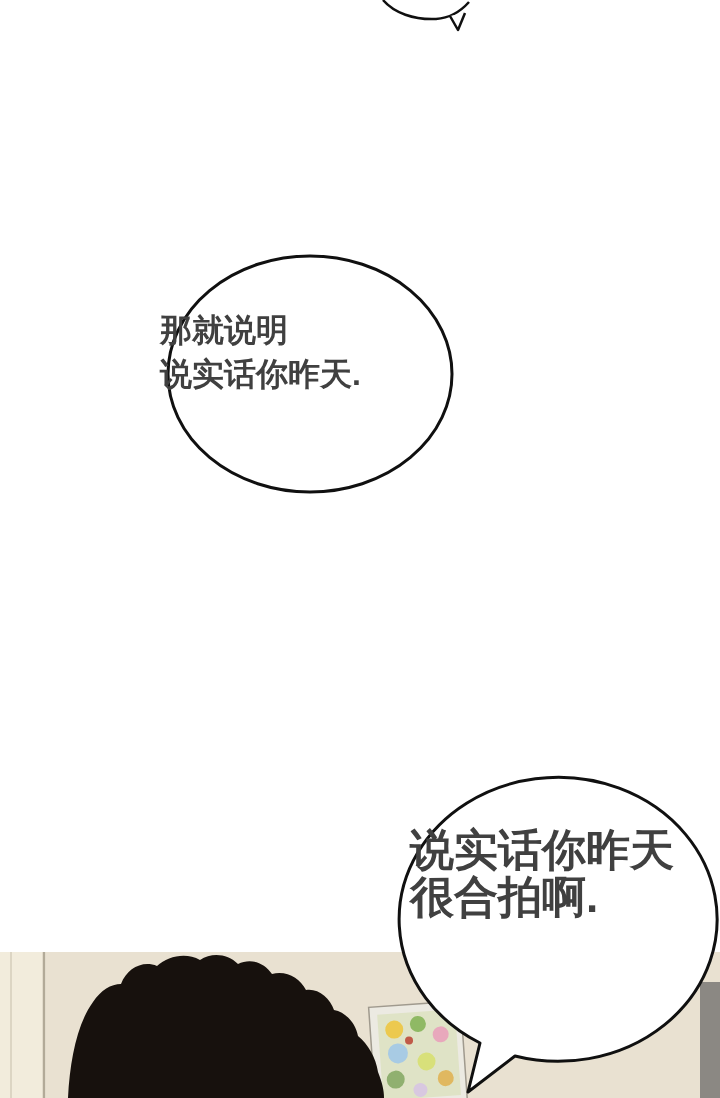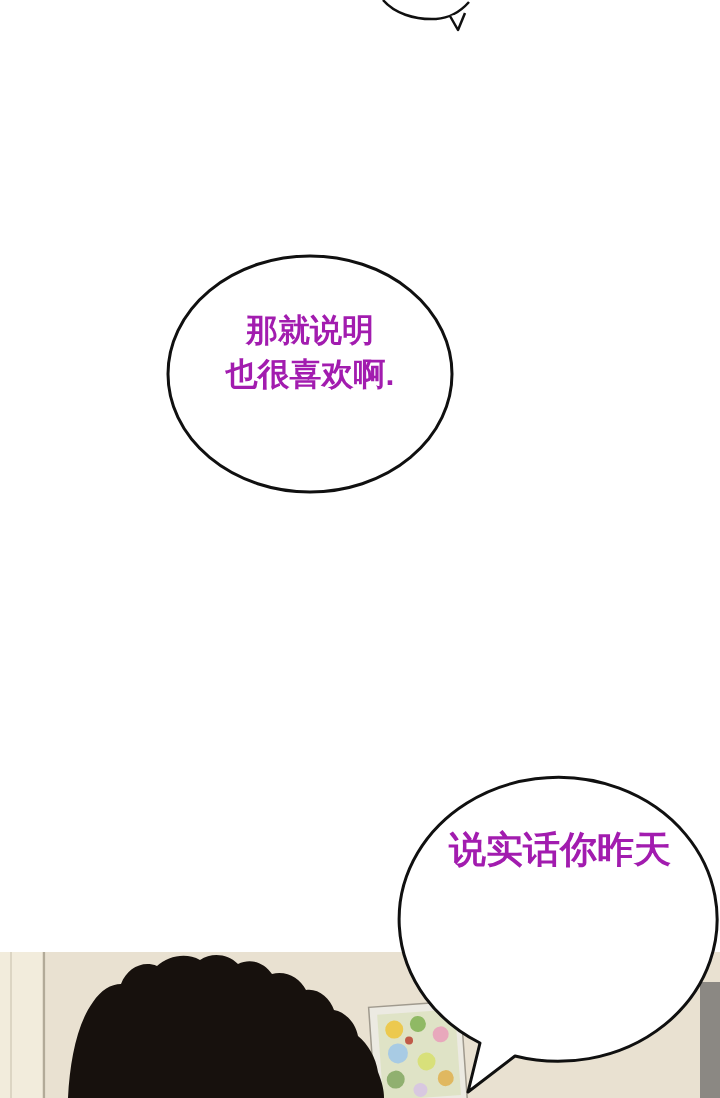--- a/index.html
+++ b/index.html
@@ -12,33 +12,32 @@
     font-family: "Liberation Sans", sans-serif;
   }
   .art-layer {
     position: absolute;
     left: 0; top: 0;
     width: 720px; height: 1098px;
     display: block;
   }
   .bubble-text {
     position: absolute;
-    text-align: center;
     font-weight: 700;
-    color: #a21caf;
+    color: #404040;
     font-family: "Liberation Sans", sans-serif;
     white-space: nowrap;
   }
   .bubble-text.mid {
     left: 160px; top: 308px; width: 300px;
     font-size: 32px; line-height: 44px;
   }
   .bubble-text.bot {
     left: 410px; top: 826px; width: 300px;
-    font-size: 37px; line-height: 47px;
+    font-size: 44px; line-height: 47px;
   }
 </style>
 </head>
 <body>
 
 <div class="page">
 
   <svg class="art-layer" viewBox="0 0 720 1098" width="720" height="1098" xmlns="http://www.w3.org/2000/svg">
 
     <rect x="0" y="952" width="720" height="146" fill="#e9e1d1"></rect>
@@ -82,20 +81,21 @@
     <path d="M 383 0 C 394 13, 414 20, 436 19 C 450 18, 461 11, 469 2" fill="none" stroke="#101010" stroke-width="2.5"></path>
     <path d="M 450 16 L 458 30 L 465 13" fill="#ffffff" stroke="#101010" stroke-width="2.5" stroke-linejoin="round"></path>
 
     <ellipse cx="310" cy="374" rx="142" ry="118" fill="#ffffff" stroke="#101010" stroke-width="3"></ellipse>
 
     <path d="M 480 1043 A 159 142 0 1 1 515 1056 L 468 1092 Z" fill="#ffffff" stroke="#101010" stroke-width="3" stroke-linejoin="round"></path>
   </svg>
 
   <div class="bubble-text mid">
     <div>那就说明</div>
-    <div>也很喜欢啊.</div>
+    <div>说实话你昨天.</div>
   </div>
 
   <div class="bubble-text bot">
     <div>说实话你昨天</div>
+    <div>很合拍啊.</div>
   </div>
 
 </div>
 
 </body></html>

